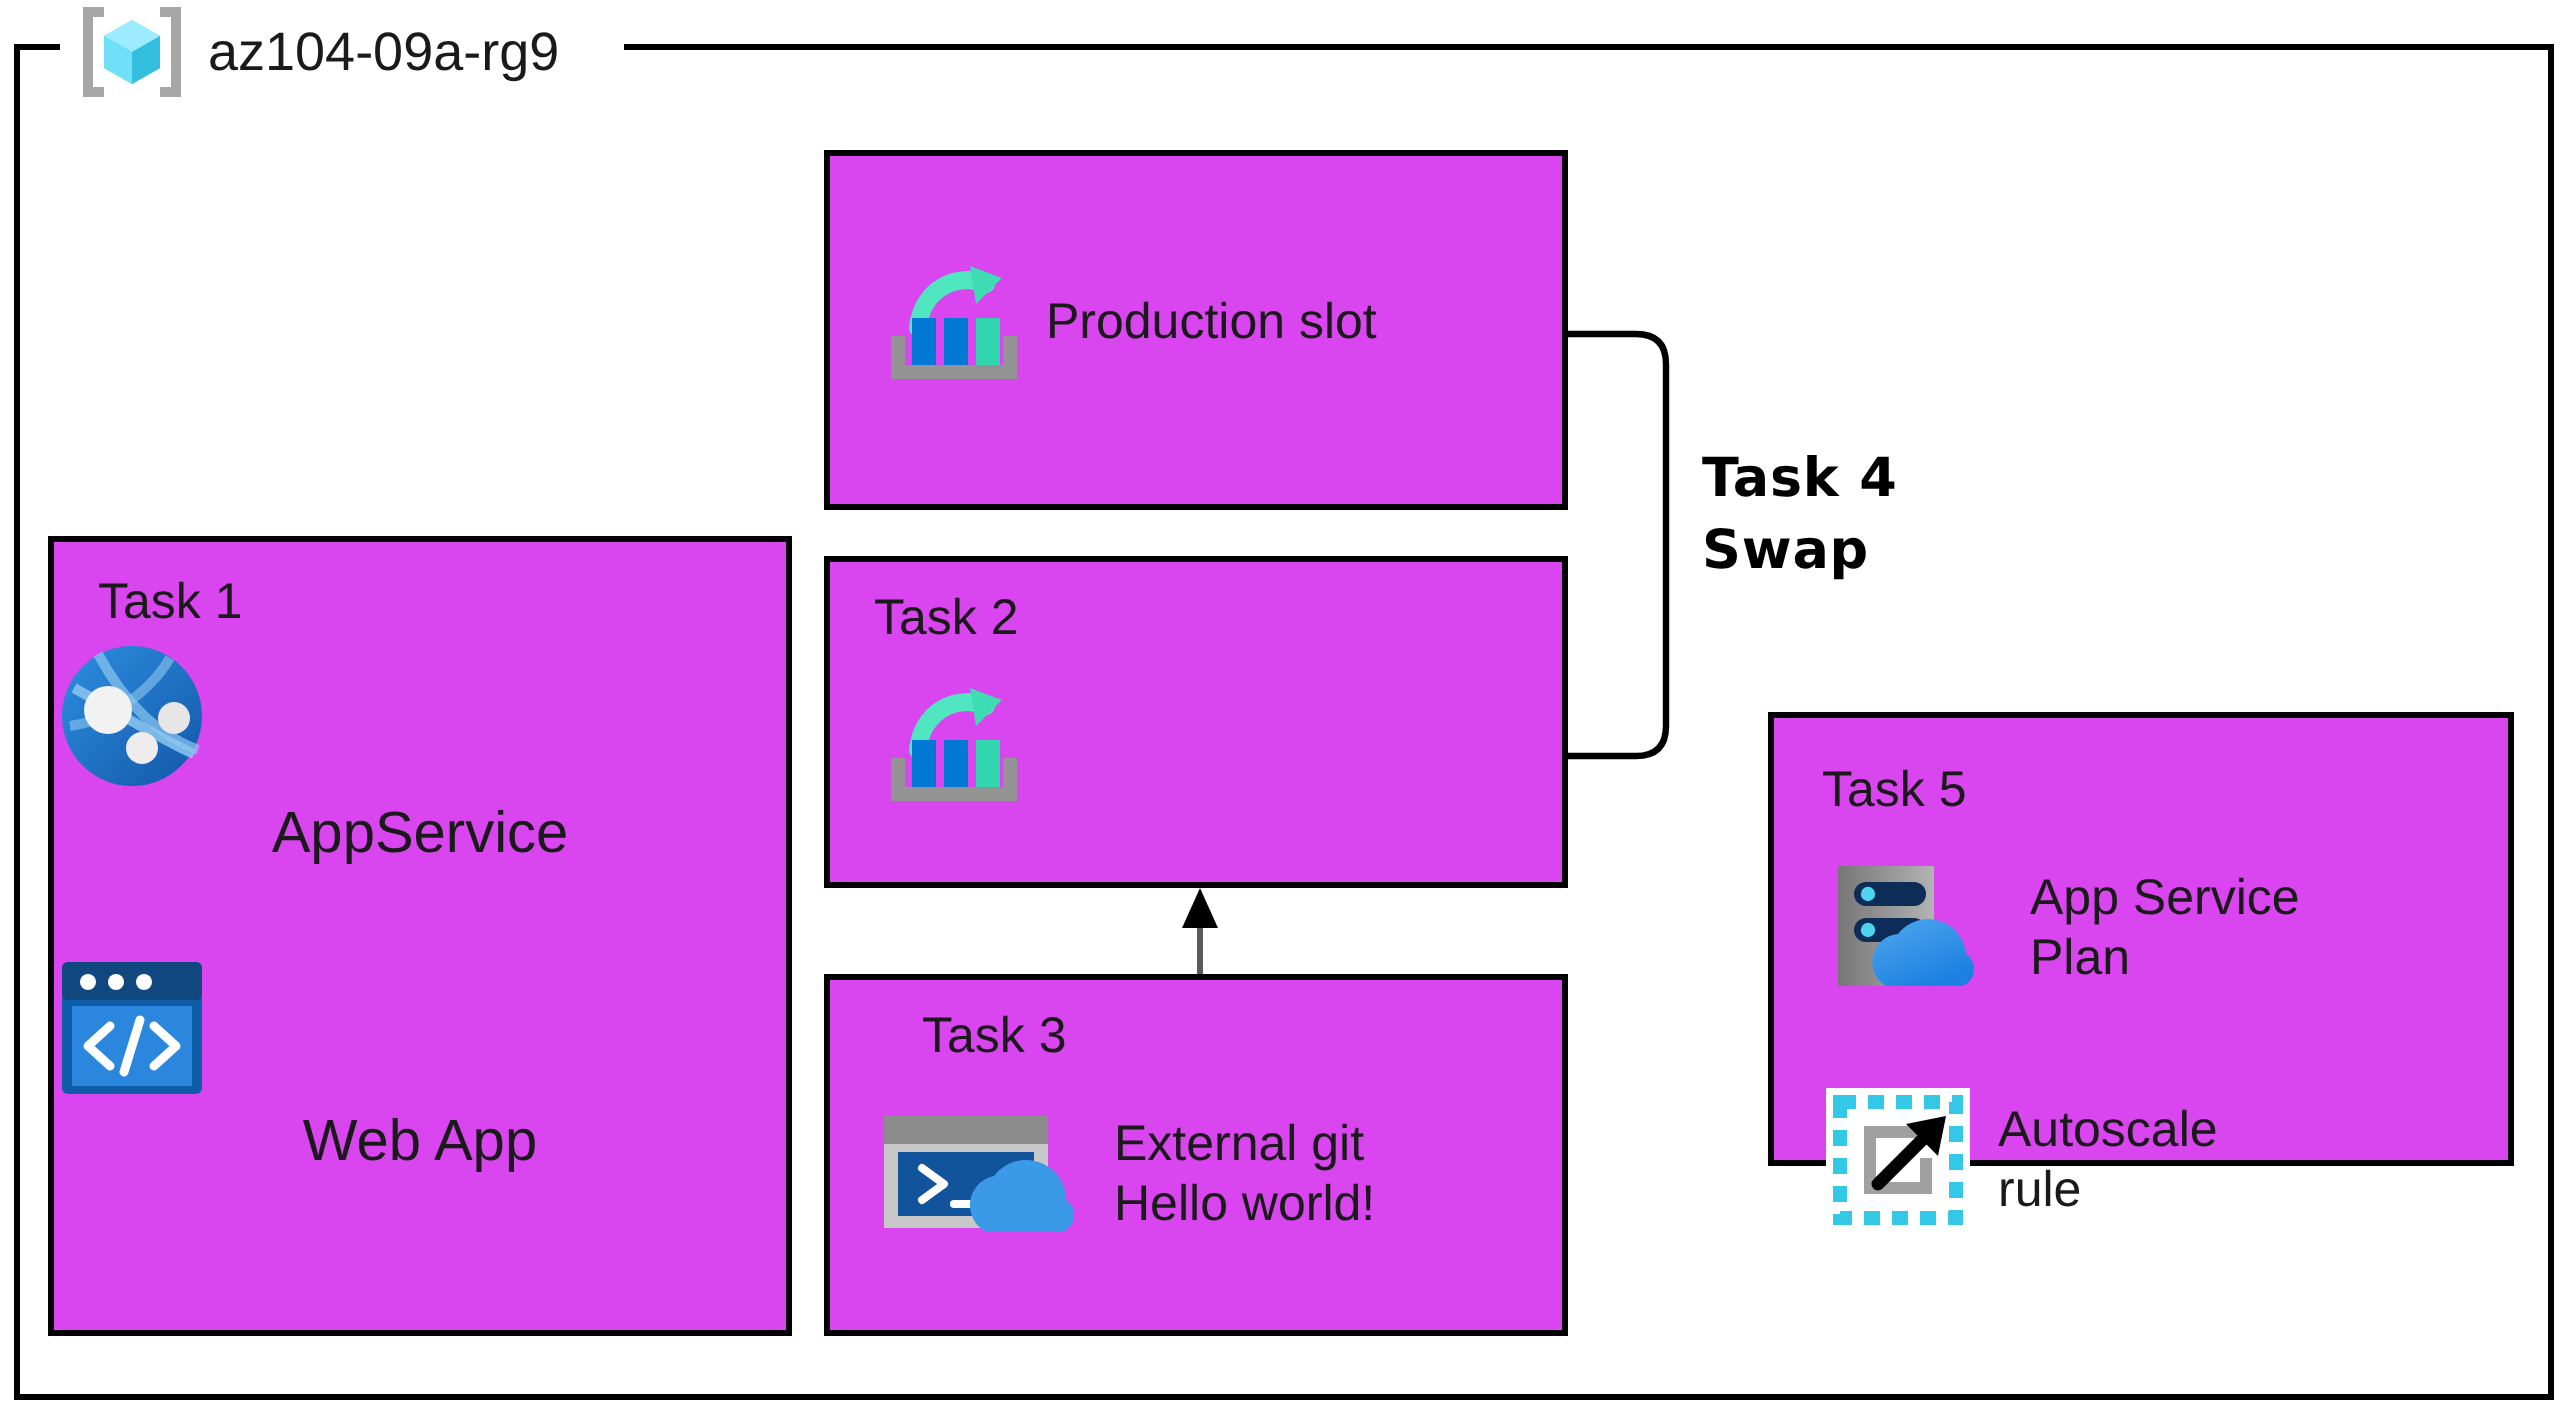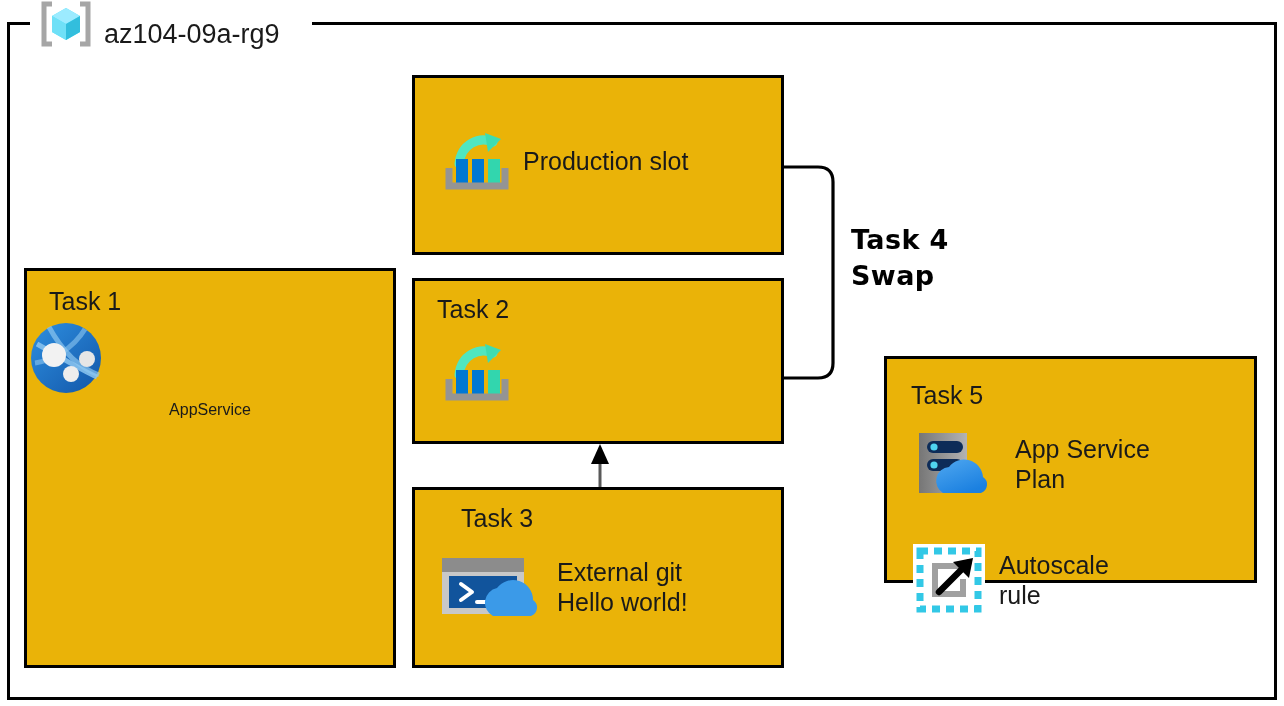--- a/index.html
+++ b/index.html
@@ -6,32 +6,32 @@
   body{width:1284px;height:706px;position:relative;overflow:hidden;
        font-family:"Liberation Sans","DejaVu Sans",sans-serif;color:#000;}
 
   
   .rg-frame{position:absolute;left:7px;top:22px;width:1270px;height:678px;
             border:3px solid #000;box-sizing:border-box;background:transparent;}
   .rg-frame-gap{position:absolute;left:30px;top:10px;width:282px;height:26px;
                 background:#ffffff;}
 
   .rg-header{position:absolute;left:38px;top:4px;height:44px;
-             display:flex;align-items:flex-end;gap:10px;}
+             display:flex;align-items:center;gap:10px;}
   .rg-title{font-size:27px;line-height:1;letter-spacing:0px;color:#1a1a1a;
             white-space:nowrap;}
 
   
-  .box{position:absolute;background:#eab308;border:3px solid #000;
+  .box{position:absolute;background:#d946ef;border:3px solid #000;
        box-sizing:border-box;}
   .box-label{position:absolute;font-size:25px;color:#1a1a1a;white-space:nowrap;}
 
   
   .item-text{font-size:25px;color:#1a1a1a;line-height:1.22;white-space:pre-line;}
-  .item-center{font-size:16px;color:#1a1a1a;text-align:center;white-space:nowrap;}
+  .item-center{font-size:29px;color:#1a1a1a;text-align:center;white-space:nowrap;}
 
   .row{position:absolute;display:flex;align-items:center;gap:14px;}
 
   
   .swap-label{position:absolute;font-family:"DejaVu Sans",sans-serif;
               font-size:27px;font-weight:700;color:#000;line-height:1.35;
               white-space:pre-line;letter-spacing:.4px;}
 
   svg{display:block;overflow:visible;}
   .conn{position:absolute;left:0;top:0;width:1284px;height:706px;
@@ -100,20 +100,36 @@
         <path d="M22 8 C34 30, 50 48, 72 56" fill="none" stroke="#8cc6f0" stroke-width="5" opacity=".7"></path>
         <path d="M8 44 C24 42, 46 30, 58 10" fill="none" stroke="#8cc6f0" stroke-width="5" opacity=".6"></path>
         <circle cx="27" cy="36" r="12" fill="#f2f2f2"></circle>
         <circle cx="60" cy="40" r="8" fill="#e6e6e6"></circle>
         <circle cx="44" cy="55" r="8" fill="#ededed"></circle>
       </svg>
     </span>
     <div class="item-center" style="margin-top:4px;">AppService</div>
   </div>
 
+  <div style="position:absolute;left:0;top:208px;width:100%;text-align:center;">
+    <span>
+      <svg width="78" height="70" viewBox="0 0 78 70">
+        <rect x="4" y="2" width="70" height="66" rx="3" fill="#0f5ca8"></rect>
+        <rect x="4" y="2" width="70" height="19" rx="3" fill="#10477f"></rect>
+        <circle cx="17" cy="12" r="4" fill="#ffffff"></circle>
+        <circle cx="31" cy="12" r="4" fill="#ffffff"></circle>
+        <circle cx="45" cy="12" r="4" fill="#ffffff"></circle>
+        <rect x="9" y="24" width="60" height="40" fill="#2b87dd"></rect>
+        <path d="M28 34 L17 44 L28 54" fill="none" stroke="#fff" stroke-width="4.5" stroke-linecap="round" stroke-linejoin="round"></path>
+        <path d="M50 34 L61 44 L50 54" fill="none" stroke="#fff" stroke-width="4.5" stroke-linecap="round" stroke-linejoin="round"></path>
+        <line x1="43" y1="31" x2="35" y2="57" stroke="#fff" stroke-width="4.5" stroke-linecap="round"></line>
+      </svg>
+    </span>
+    <div class="item-center" style="margin-top:6px;">Web App</div>
+  </div>
 </div>
 
 <div class="box" style="left:412px;top:278px;width:372px;height:166px;">
   <div class="box-label" style="left:22px;top:14px;">Task 2</div>
   <div class="row" style="left:28px;top:60px;">
     <span>
       <svg width="66" height="62" viewBox="0 0 66 62">
         <path d="M16 34 C18 14, 36 6, 50 12" fill="none" stroke="#50e6c0" stroke-width="9" stroke-linecap="round"></path>
         <polygon points="58 9 42 3 45 22" fill="#3edcb2"></polygon>
         <rect x="13" y="29" width="12" height="26" fill="#0078d4"></rect>

